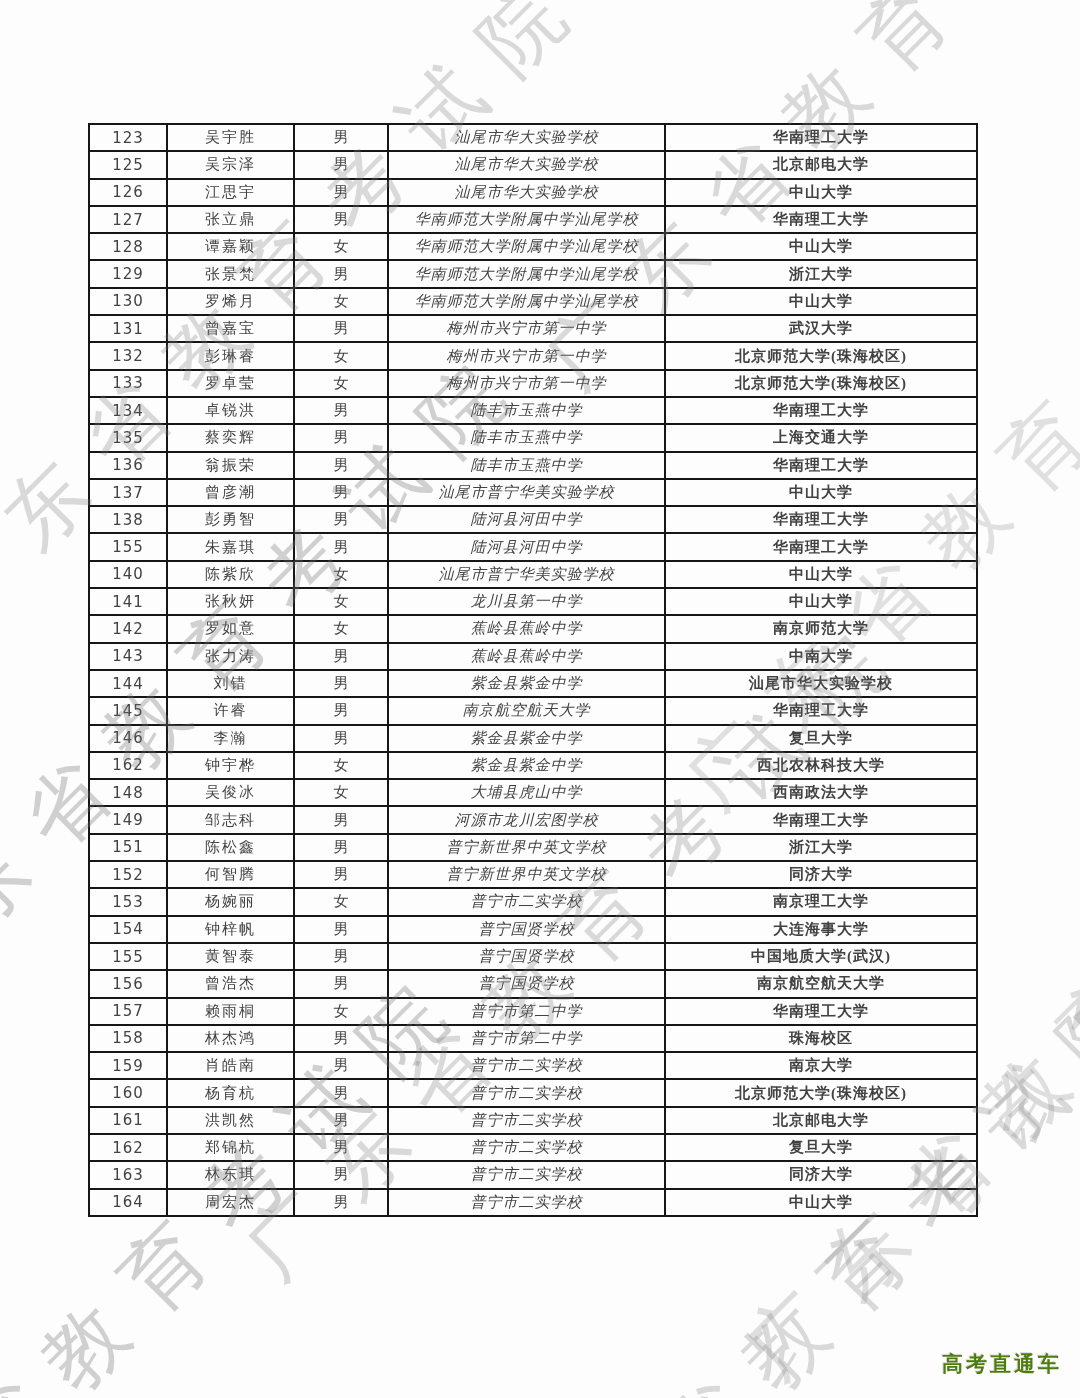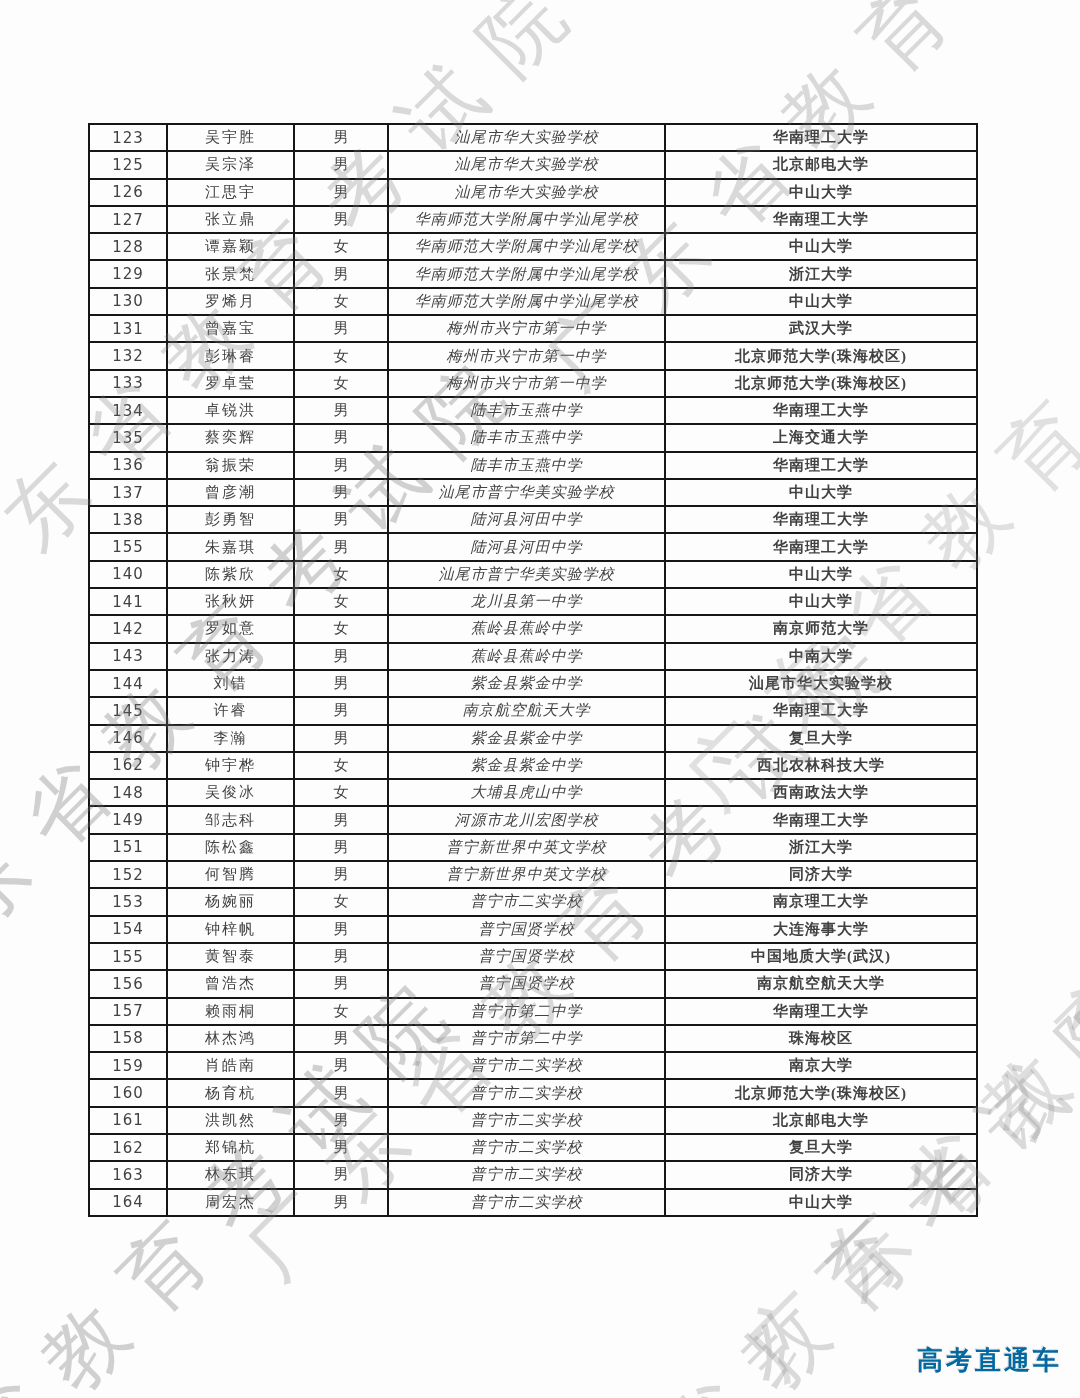--- a/index.html
+++ b/index.html
@@ -57,23 +57,23 @@
   .wm3{left:260px;top:1210px;}
   .wm4{left:520px;top:1560px;}
   .wm5{left:-180px;top:1560px;color:rgba(115,115,115,0.32);}
   .wm6{left:560px;top:320px;}
   .wm7{left:700px;top:740px;color:rgba(125,125,125,0.22);}
   .wm8{left:760px;top:1310px;color:rgba(125,125,125,0.24);}
   
   .logo{
     position:absolute;right:18px;bottom:20px;
     font-family:"DejaVu Sans","Liberation Sans",sans-serif;
-    font-size:26px;font-weight:bold;
+    font-size:21px;font-weight:bold;
     letter-spacing:3px;
-    color:#0369a1;
+    color:#4d7c0f;
     text-shadow:1px 1px 0 #ffffff,-1px -1px 0 #d8d8d8;
     z-index:2;
   }
 </style>
 </head>
 <body>
 
 <div class="page">
 
   <div class="wm wm1">广东省教育考试院</div>

